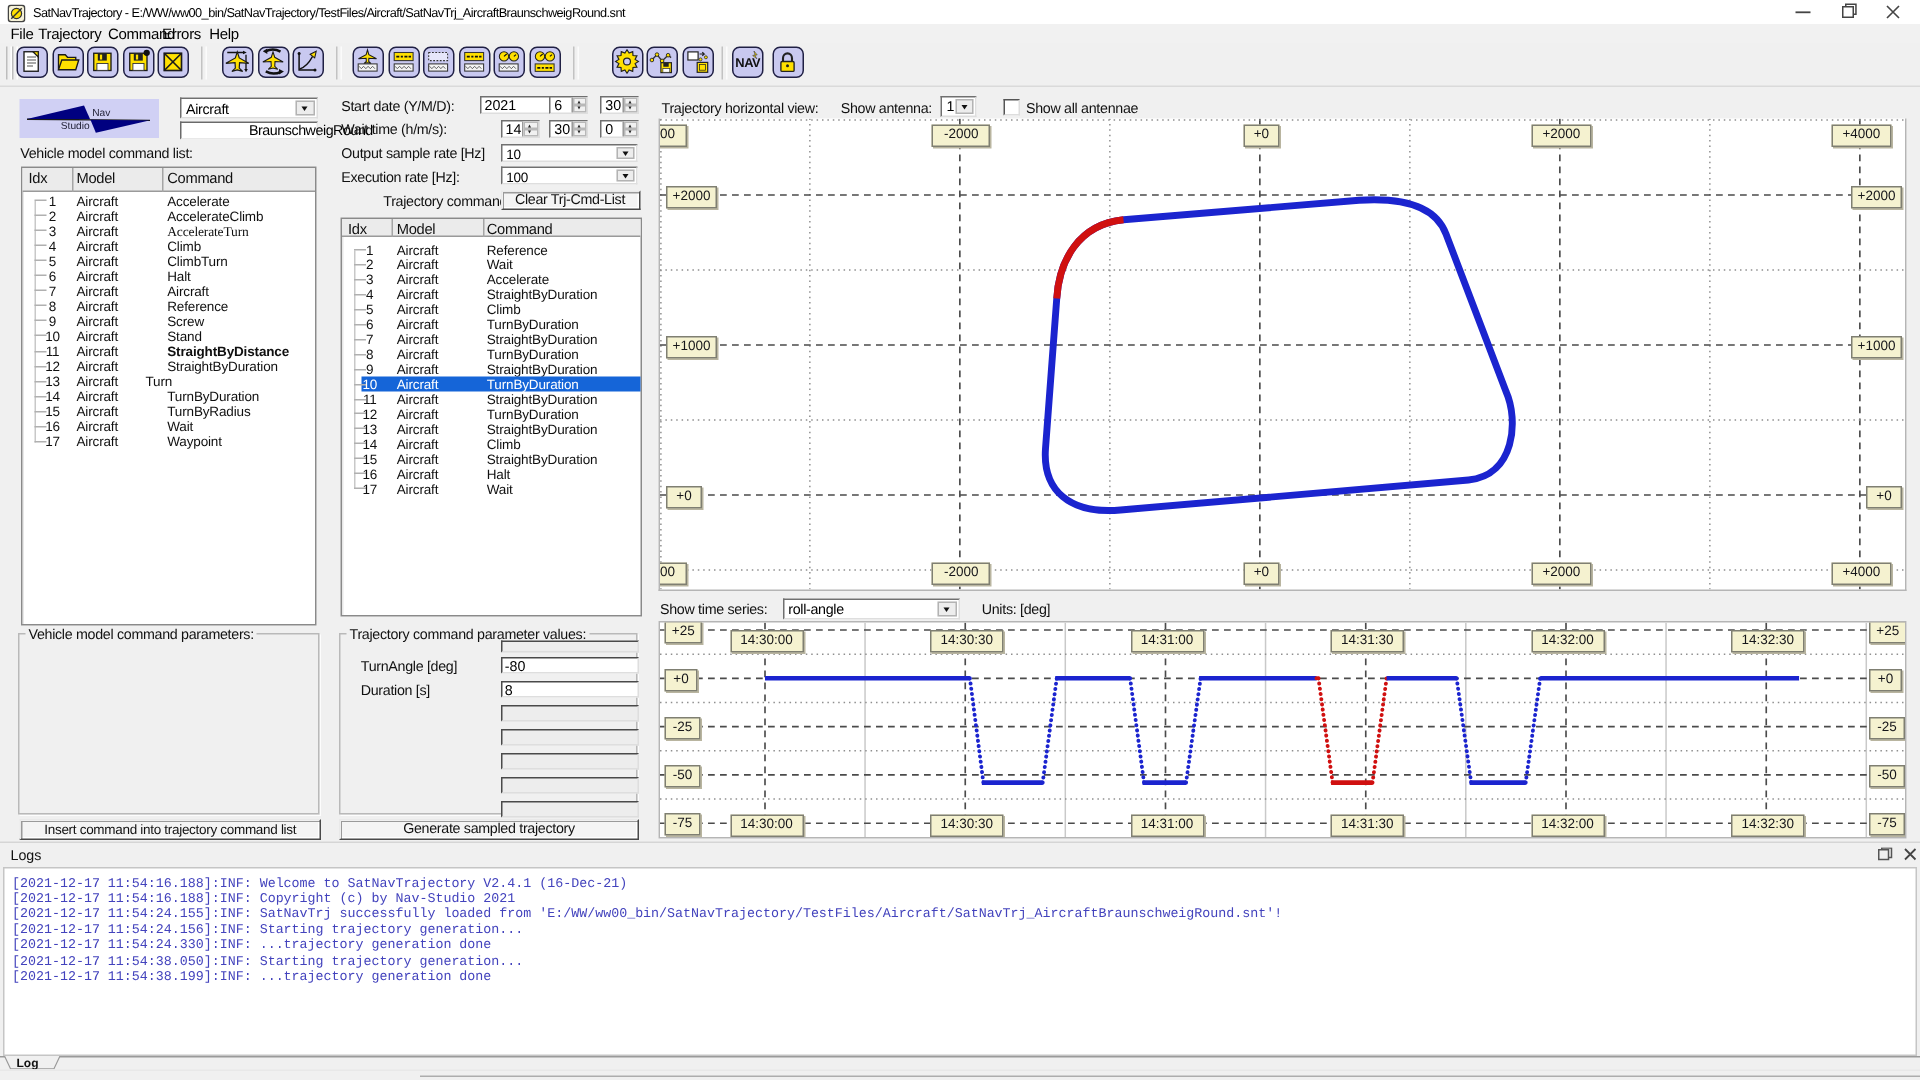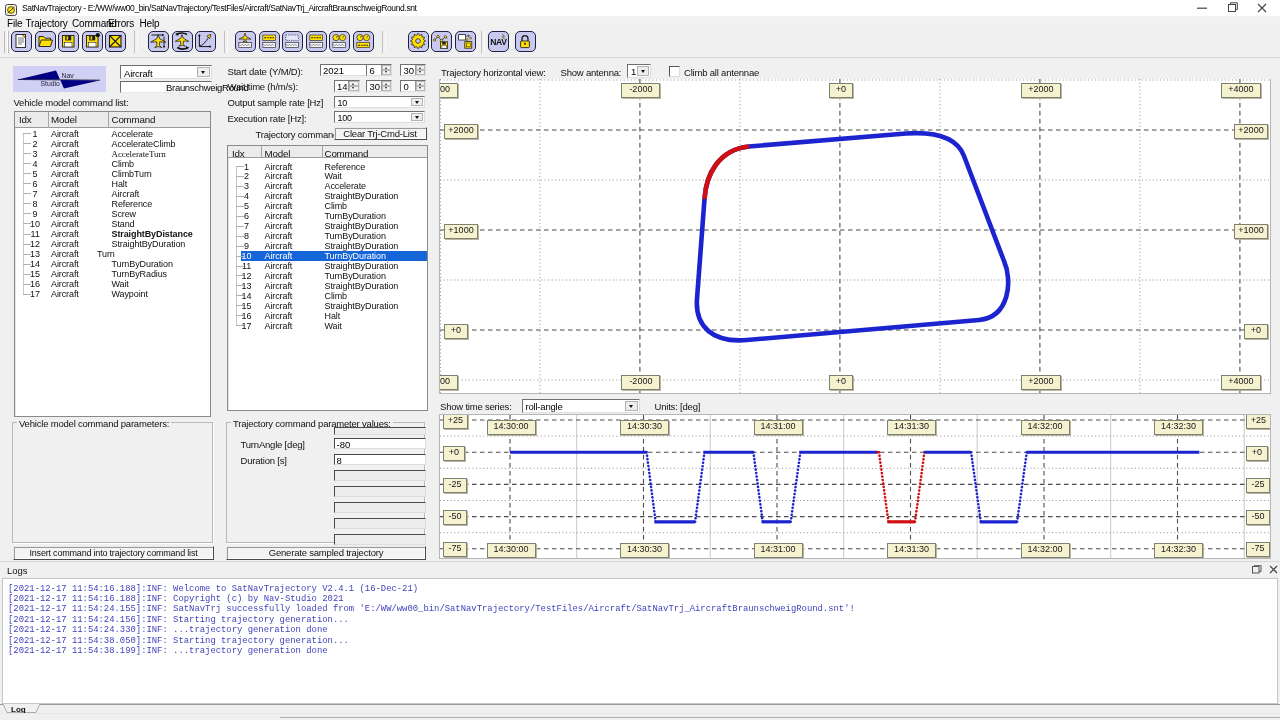--- a/index.html
+++ b/index.html
@@ -535,21 +535,21 @@
 <div class="lbl" style="left:240.5px;top:454.5px;">Duration [s]</div>
 <div class="btn" style="left:13px;top:546px;width:201px;height:13.5px;line-height:12.5px;font-size:9px;">Insert command into trajectory command list</div>
 <div class="btn" style="left:226px;top:546px;width:200px;height:13.5px;line-height:12.5px;">Generate sampled trajectory</div>
 <div class="lbl" style="left:441px;top:66.5px;">Trajectory horizontal view:</div>
 <div class="lbl" style="left:560.5px;top:66.5px;">Show antenna:</div>
 <div class="combo" style="left:627px;top:64px;width:24px;height:14px;">
     <div class="v">1</div>
     <div class="cbtn" style="width:12px;"></div>
   </div>
 <div class="sunk" style="left:668.5px;top:65.5px;width:11px;height:11px;border-color:#555 #ddd #ddd #555;"></div>
-<div class="lbl" style="left:684px;top:66.5px;">Climb all antennae</div>
+<div class="lbl" style="left:684px;top:66.5px;">Show all antennae</div>
 <div class="lbl" style="left:440px;top:400.5px;">Show time series:</div>
 <div class="combo" style="left:521.5px;top:398.5px;width:118px;height:14px;">
     <div class="v">roll-angle</div>
     <div class="cbtn" style="width:13px;"></div>
   </div>
 <div class="lbl" style="left:654.5px;top:400.5px;">Units: [deg]</div>
 <div class="ab" style="left:439px;top:79px;width:830px;height:314px;background:#fff;border:1px solid #b5b5b5;border-top:none;overflow:hidden;">
     <svg class="ab" style="left:0;top:0;" width="830" height="314">
       <path d="M99.9 0 V314" stroke="#8f8f8f" stroke-width="1" stroke-dasharray="1 2.6"></path>
       <path d="M299.9 0 V314" stroke="#8f8f8f" stroke-width="1" stroke-dasharray="1 2.6"></path>

